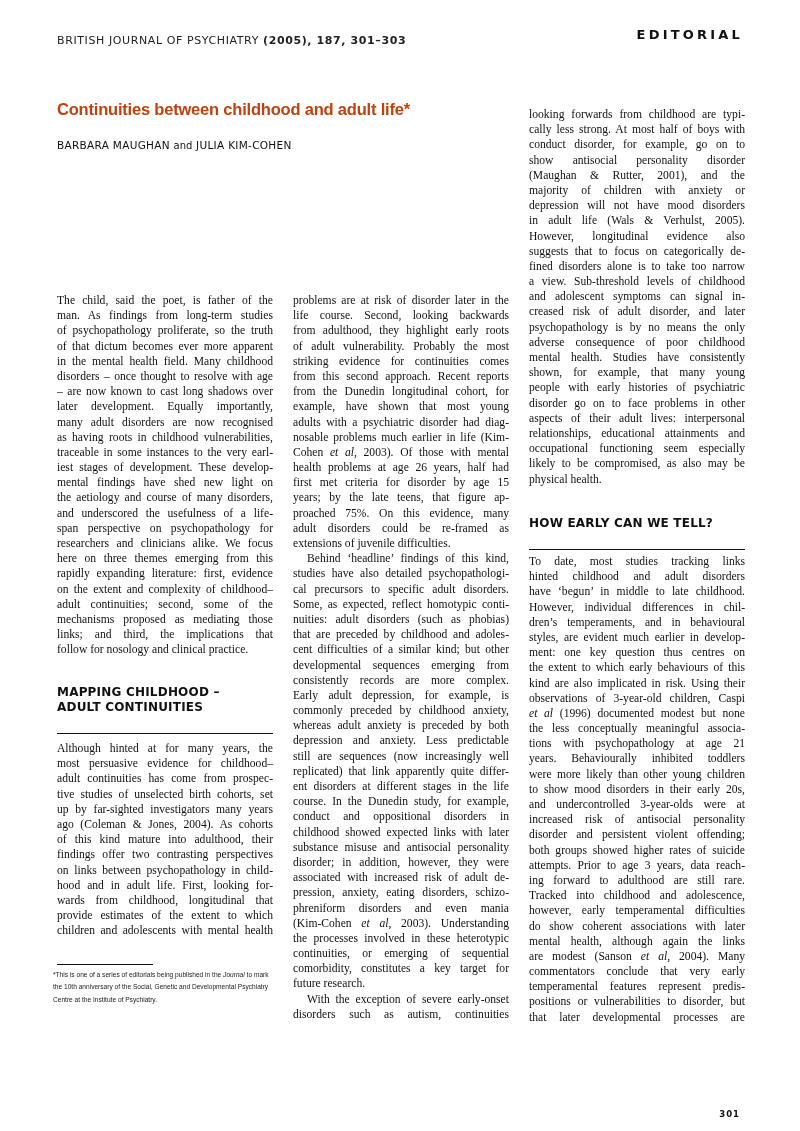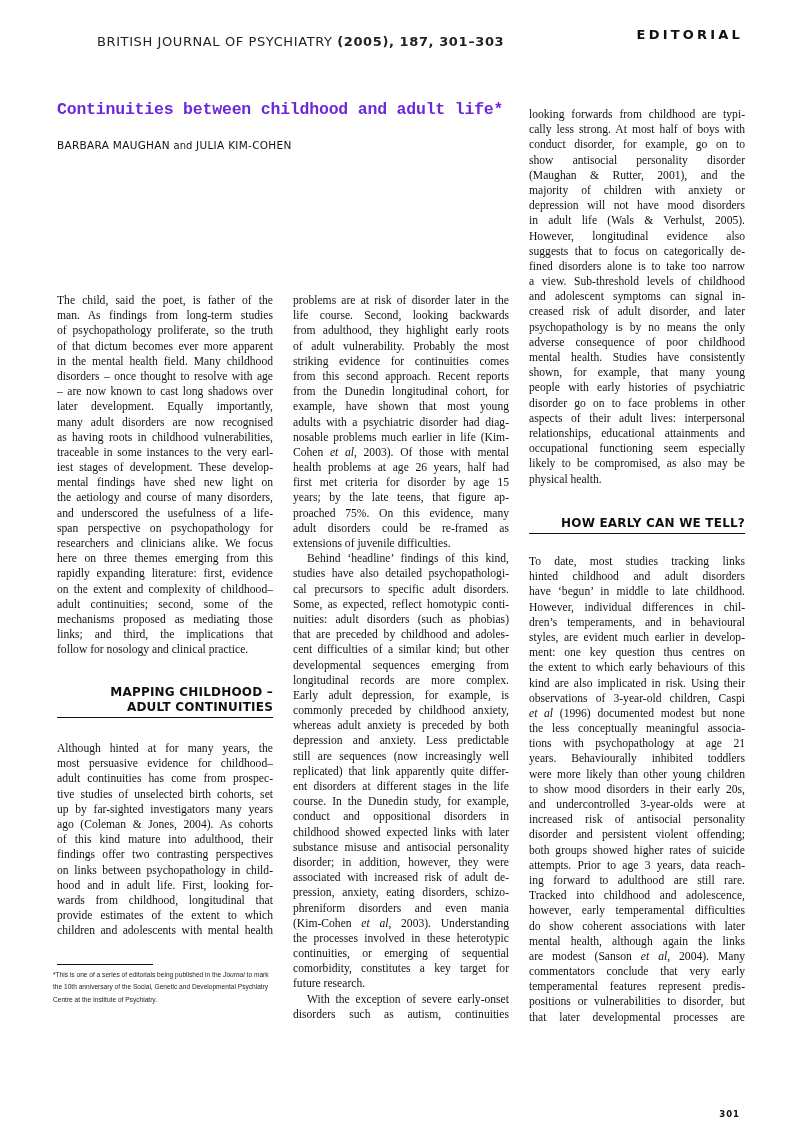--- a/index.html
+++ b/index.html
@@ -1,30 +1,30 @@
 <!DOCTYPE html>
 <html><head>
 <meta charset="utf-8">
 <style>
   html, body { margin: 0; padding: 0; background: #ffffff; }
   body { width: 800px; height: 1131px; position: relative; overflow: hidden; color: #111; }
-  .hdr-journal { position: absolute; left: 57px; top: 34px; font-family: "DejaVu Sans", sans-serif; font-size: 13px; letter-spacing: 0.6px; color: #222; margin-left: 40px; }
+  .hdr-journal { position: absolute; left: 57px; top: 34px; font-family: "DejaVu Sans", sans-serif; font-size: 11px; letter-spacing: 0.6px; color: #222; }
   .hdr-journal b { font-weight: bold; }
   .hdr-editorial { position: absolute; right: 57px; top: 27px; font-family: "DejaVu Sans", sans-serif; font-size: 13px; font-weight: bold; letter-spacing: 3.2px; color: #111; }
-  .title { position: absolute; left: 57px; top: 100px; font-family: Liberation Mono, monospace; font-size: 16.5px; font-weight: bold; color: #6d28d9; letter-spacing: -0.2px; }
+  .title { position: absolute; left: 57px; top: 100px; font-family: Liberation Sans, sans-serif; font-size: 16.5px; font-weight: bold; color: #c2410c; letter-spacing: -0.2px; }
   .authors { position: absolute; left: 57px; top: 139px; font-family: "DejaVu Sans", sans-serif; font-size: 10.5px; color: #111; letter-spacing: 0.3px; }
   .authors .and { font-size: 10px; letter-spacing: 0; }
   .col { position: absolute; width: 216px; font-family: "Liberation Serif", serif; font-size: 11.6px; color: #111; margin-top: 8px; }
   .col .ln { display: block; height: 15.2px; line-height: 15.2px; text-align: justify; text-align-last: justify; white-space: nowrap; overflow: visible; }
   .col .ln.last { text-align-last: left; }
   .col .ln.indent { padding-left: 14px; }
   .col1 { left: 57px; top: 285px; }
   .col2 { left: 293px; top: 285px; }
   .col3 { left: 529px; top: 99px; }
-  .heading { font-family: "DejaVu Sans", sans-serif; font-weight: bold; font-size: 12px; color: #111; letter-spacing: 0.2px; line-height: 15px; border-bottom: 1.2px solid #111; padding-bottom: 2px; width: 216px; position: absolute; text-align: right; }
+  .heading { font-family: "DejaVu Sans", sans-serif; font-weight: bold; font-size: 12px; color: #111; letter-spacing: 0.2px; line-height: 15px; border-bottom: 1.2px solid #111; padding-bottom: 18px; width: 216px; position: absolute; }
   .h1 { left: 57px; top: 685px; }
   .h2 { left: 529px; top: 516px; }
   .col1b { left: 57px; top: 733px; }
   .col3b { left: 529px; top: 546px; }
   em { font-style: italic; }
   .fn-rule { position: absolute; left: 57px; top: 964px; width: 96px; border-top: 1px solid #111; }
   .footnote { position: absolute; left: 53px; top: 969px; width: 216px; font-family: Liberation Sans, sans-serif; font-size: 6.6px; line-height: 12.3px; color: #222; }
   .footnote em { font-style: italic; }
   .pageno { position: absolute; right: 60px; top: 1072px; font-family: "DejaVu Sans", sans-serif; font-weight: bold; font-size: 8.5px; letter-spacing: 1px; color: #111; margin-top: 37px; }
 </style>
@@ -118,21 +118,21 @@
     <span class="ln">adult disorders could be re-framed as</span>
     <span class="ln last">extensions of juvenile difficulties.</span>
     <span class="ln indent">Behind ‘headline’ findings of this kind,</span>
     <span class="ln">studies have also detailed psychopathologi-</span>
     <span class="ln">cal precursors to specific adult disorders.</span>
     <span class="ln">Some, as expected, reflect homotypic conti-</span>
     <span class="ln">nuities: adult disorders (such as phobias)</span>
     <span class="ln">that are preceded by childhood and adoles-</span>
     <span class="ln">cent difficulties of a similar kind; but other</span>
     <span class="ln">developmental sequences emerging from</span>
-    <span class="ln">longitudinal records are more complex.</span>
+    <span class="ln">consistently records are more complex.</span>
     <span class="ln">Early adult depression, for example, is</span>
     <span class="ln">commonly preceded by childhood anxiety,</span>
     <span class="ln">whereas adult anxiety is preceded by both</span>
     <span class="ln">depression and anxiety. Less predictable</span>
     <span class="ln">still are sequences (now increasingly well</span>
     <span class="ln">replicated) that link apparently quite differ-</span>
     <span class="ln">ent disorders at different stages in the life</span>
     <span class="ln">course. In the Dunedin study, for example,</span>
     <span class="ln">conduct and oppositional disorders in</span>
     <span class="ln">childhood showed expected links with later</span>

